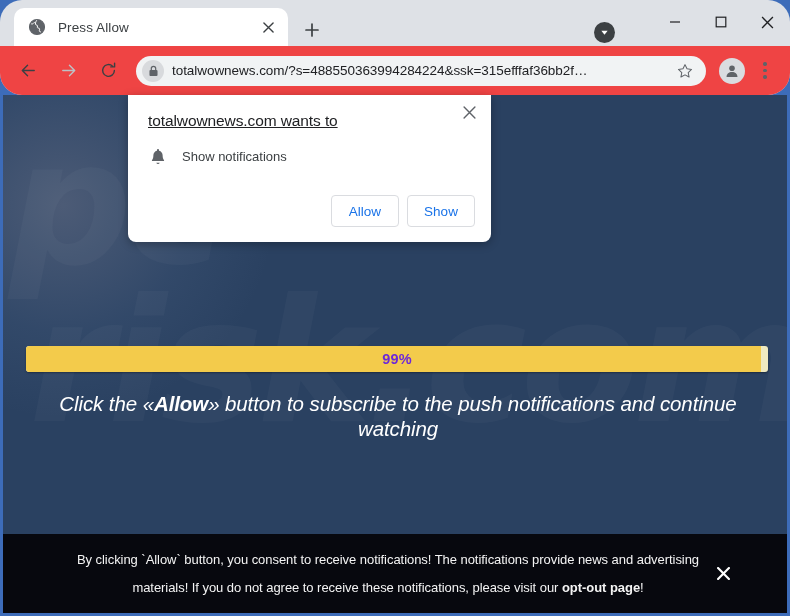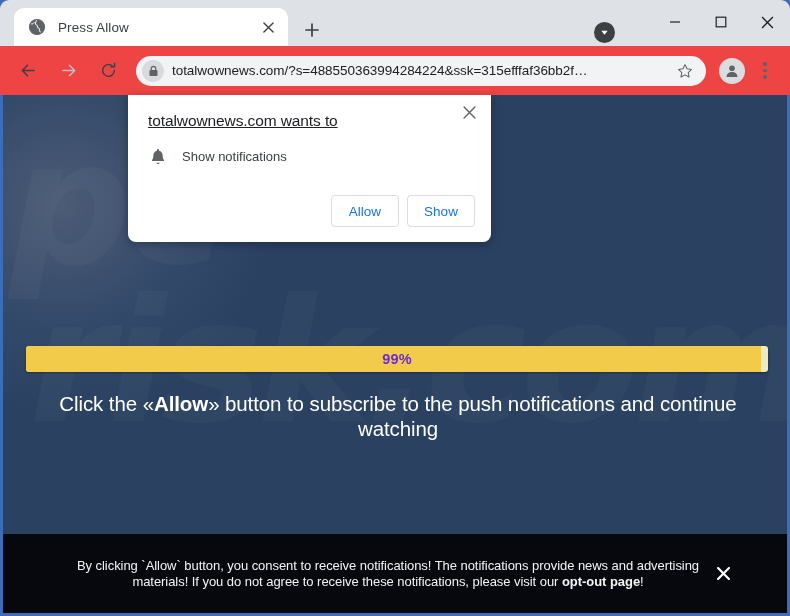--- a/index.html
+++ b/index.html
@@ -23,20 +23,21 @@
   
   .chrome {
     position: absolute;
     top: 0; left: 0;
     width: 790px;
     height: 95px;
     background: #dee1e6;
     border-top-left-radius: 9px;
     border-top-right-radius: 9px;
     overflow: hidden;
+    border-radius: 22px;
   }
 
   .tabstrip {
     position: absolute;
     top: 0; left: 0;
     width: 790px;
     height: 46px;
   }
 
   .tab {
@@ -296,20 +297,21 @@
     position: absolute;
     left: 45px;
     top: 296px;
     width: 700px;
     text-align: center;
     color: #ffffff;
     font-size: 20.5px;
     line-height: 25px;
     font-weight: 500;
     letter-spacing: -.1px;
+    font-style: italic;
   }
   .headline b { font-weight: bold; }
 
   
   .notif {
     position: absolute;
     left: 128px;
     top: 95px;
     width: 363px;
     height: 147px;
@@ -390,21 +392,21 @@
     background: #07080e;
     z-index: 15;
     display: flex;
     align-items: center;
   }
   .banner-text {
     flex: 1;
     text-align: center;
     color: #f4f4f4;
     font-size: 13px;
-    line-height: 16px;
+    line-height: 28px;
     padding: 0 60px 0 46px;
     letter-spacing: -.05px;
   }
   .banner-text b { font-weight: bold; }
   .banner-close {
     position: absolute;
     right: 52px;
     top: 50%;
     transform: translateY(-50%);
     width: 24px;

